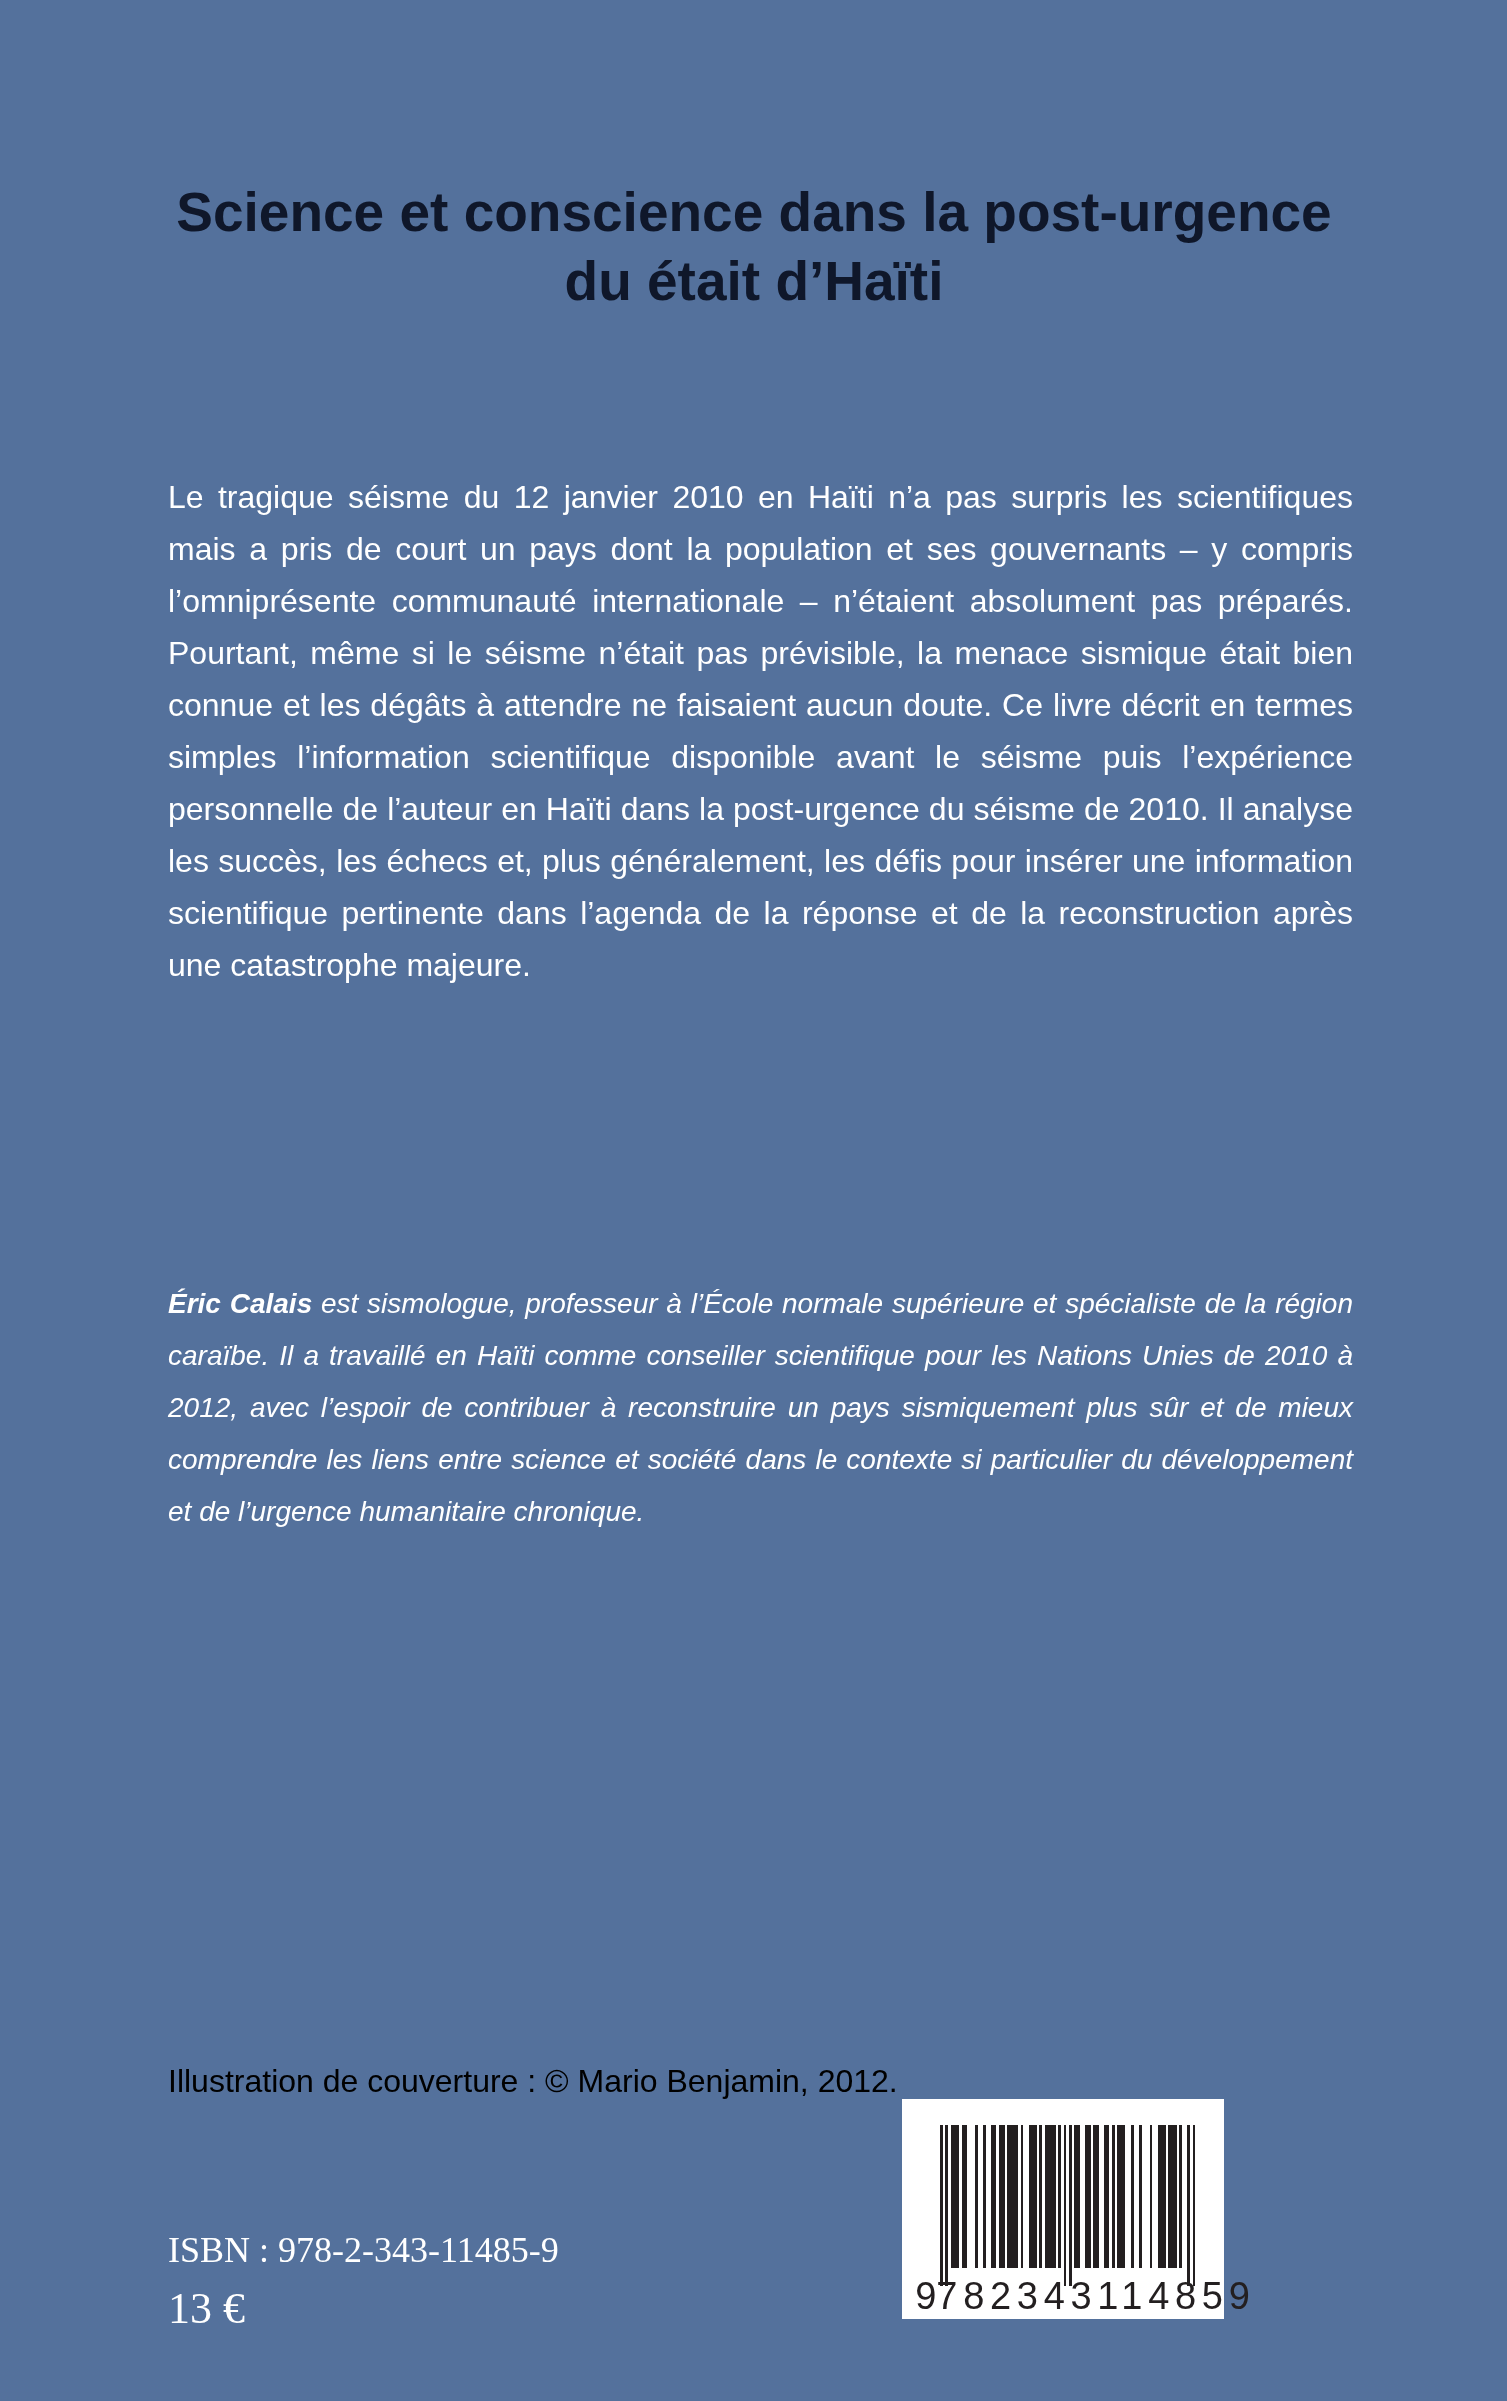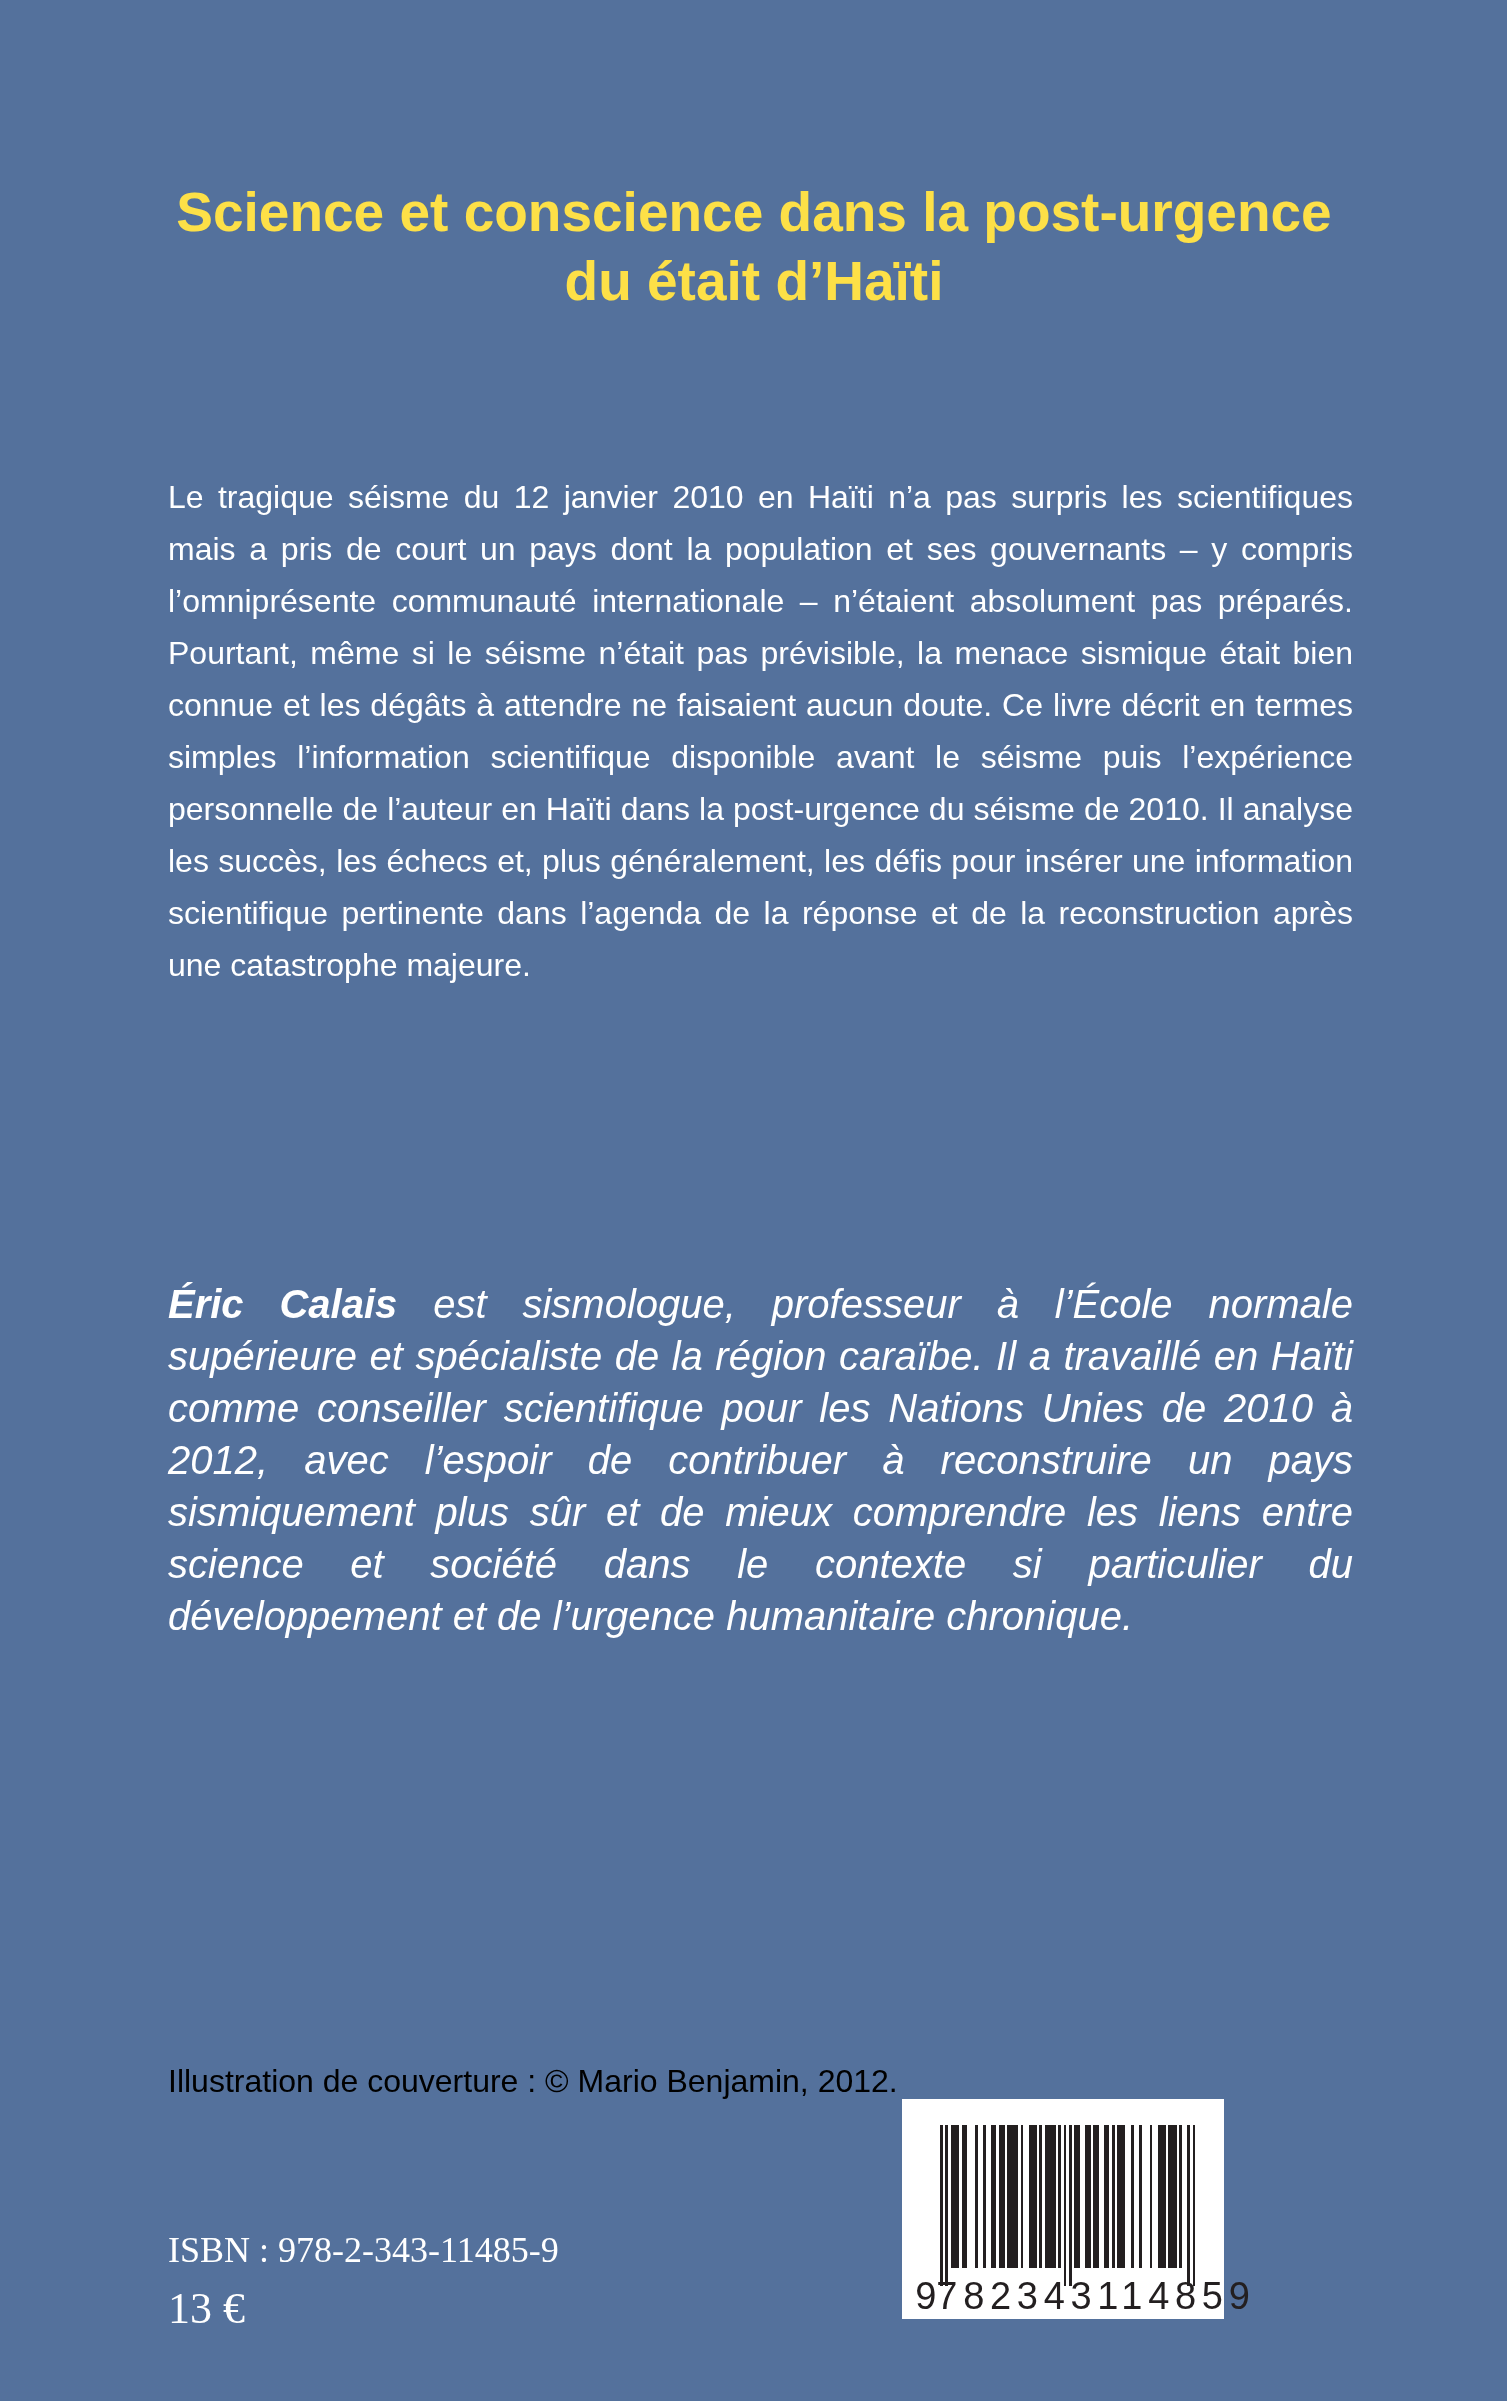--- a/index.html
+++ b/index.html
@@ -34,21 +34,21 @@
     line-height: 52px;
     text-align: justify;
   }
   .bio {
     position: absolute;
     top: 1278px;
     left: 168px;
     width: 1185px;
     margin: 0;
     color: #ffffff;
-    font-size: 40px;
+    font-size: 28px;
     line-height: 52px;
     text-align: justify;
     font-style: italic;
   }
   .bio .name { font-weight: 700; }
   .credit {
     position: absolute;
     top: 2063px;
     left: 168px;
     margin: 0;
@@ -103,21 +103,21 @@
     line-height: 38px;
   }
   .digits .lead { width: 32px; }
   .digits .grp { flex: 1; letter-spacing: 5.7px; }
 </style>
 </head>
 <body style="background: rgb(84, 113, 156);">
 
 <div>
 
-  <h1 class="title" style="color: #fde047;">
+  <h1 class="title" style="color: #0f172a;">
     <span>Science et conscience dans la post-urgence</span><br>
     <span>du était d’Haïti</span>
   </h1>
 
   <p class="synopsis">Le tragique séisme du 12 janvier 2010 en Haïti n’a pas surpris les scientifiques mais a pris de court un pays dont la population et ses gouvernants – y compris l’omniprésente communauté internationale – n’étaient absolument pas préparés. Pourtant, même si le séisme n’était pas prévisible, la menace sismique était bien connue et les dégâts à attendre ne faisaient aucun doute. Ce livre décrit en termes simples l’information scientifique disponible avant le séisme puis l’expérience personnelle de l’auteur en Haïti dans la post-urgence du séisme de 2010. Il analyse les succès, les échecs et, plus généralement, les défis pour insérer une information scientifique pertinente dans l’agenda de la réponse et de la reconstruction après une catastrophe majeure.</p>
 
   <p class="bio"><strong class="name">Éric Calais</strong><span> est sismologue, professeur à l’École normale supérieure et spécialiste de la région caraïbe. Il a travaillé en Haïti comme conseiller scientifique pour les Nations Unies de 2010 à 2012, avec l’espoir de contribuer à reconstruire un pays sismiquement plus sûr et de mieux comprendre les liens entre science et société dans le contexte si particulier du développement et de l’urgence humanitaire chronique.</span></p>
 
   <p class="credit">Illustration de couverture : © Mario Benjamin, 2012.</p>
 

